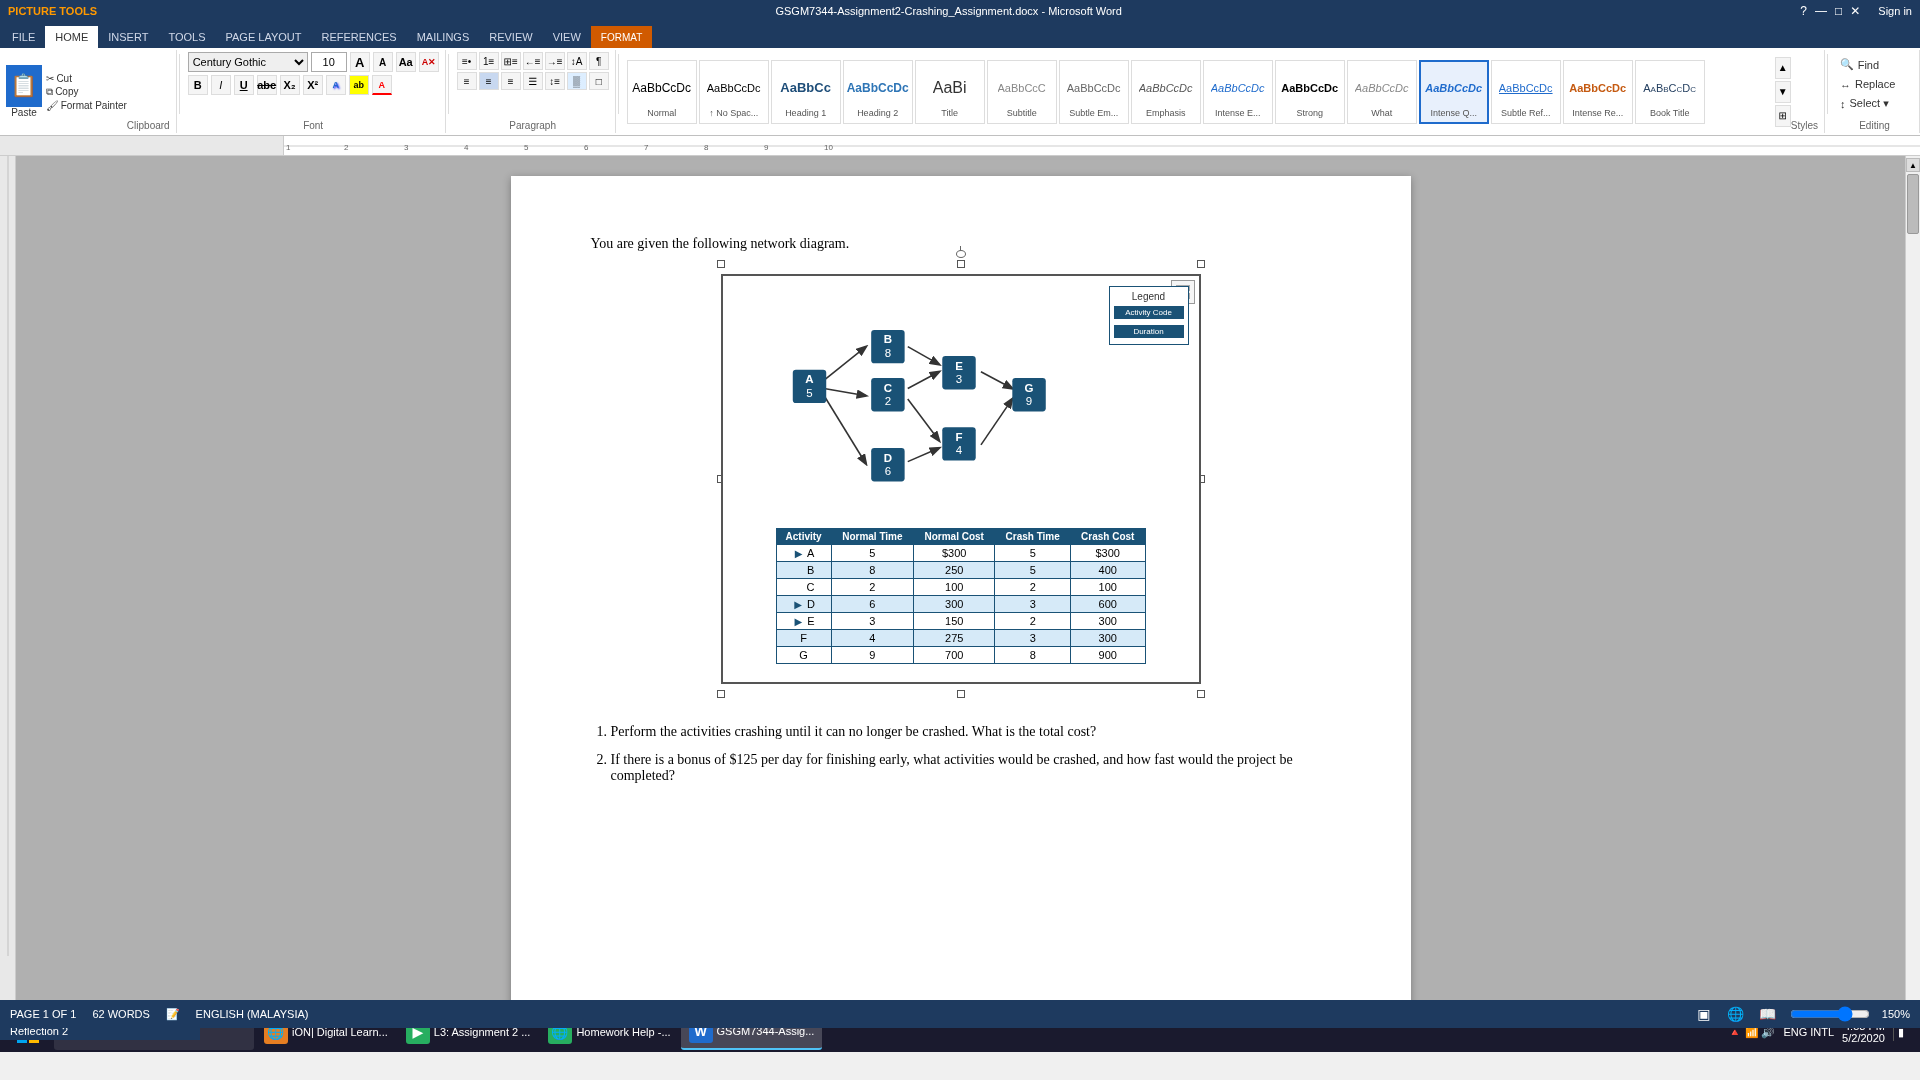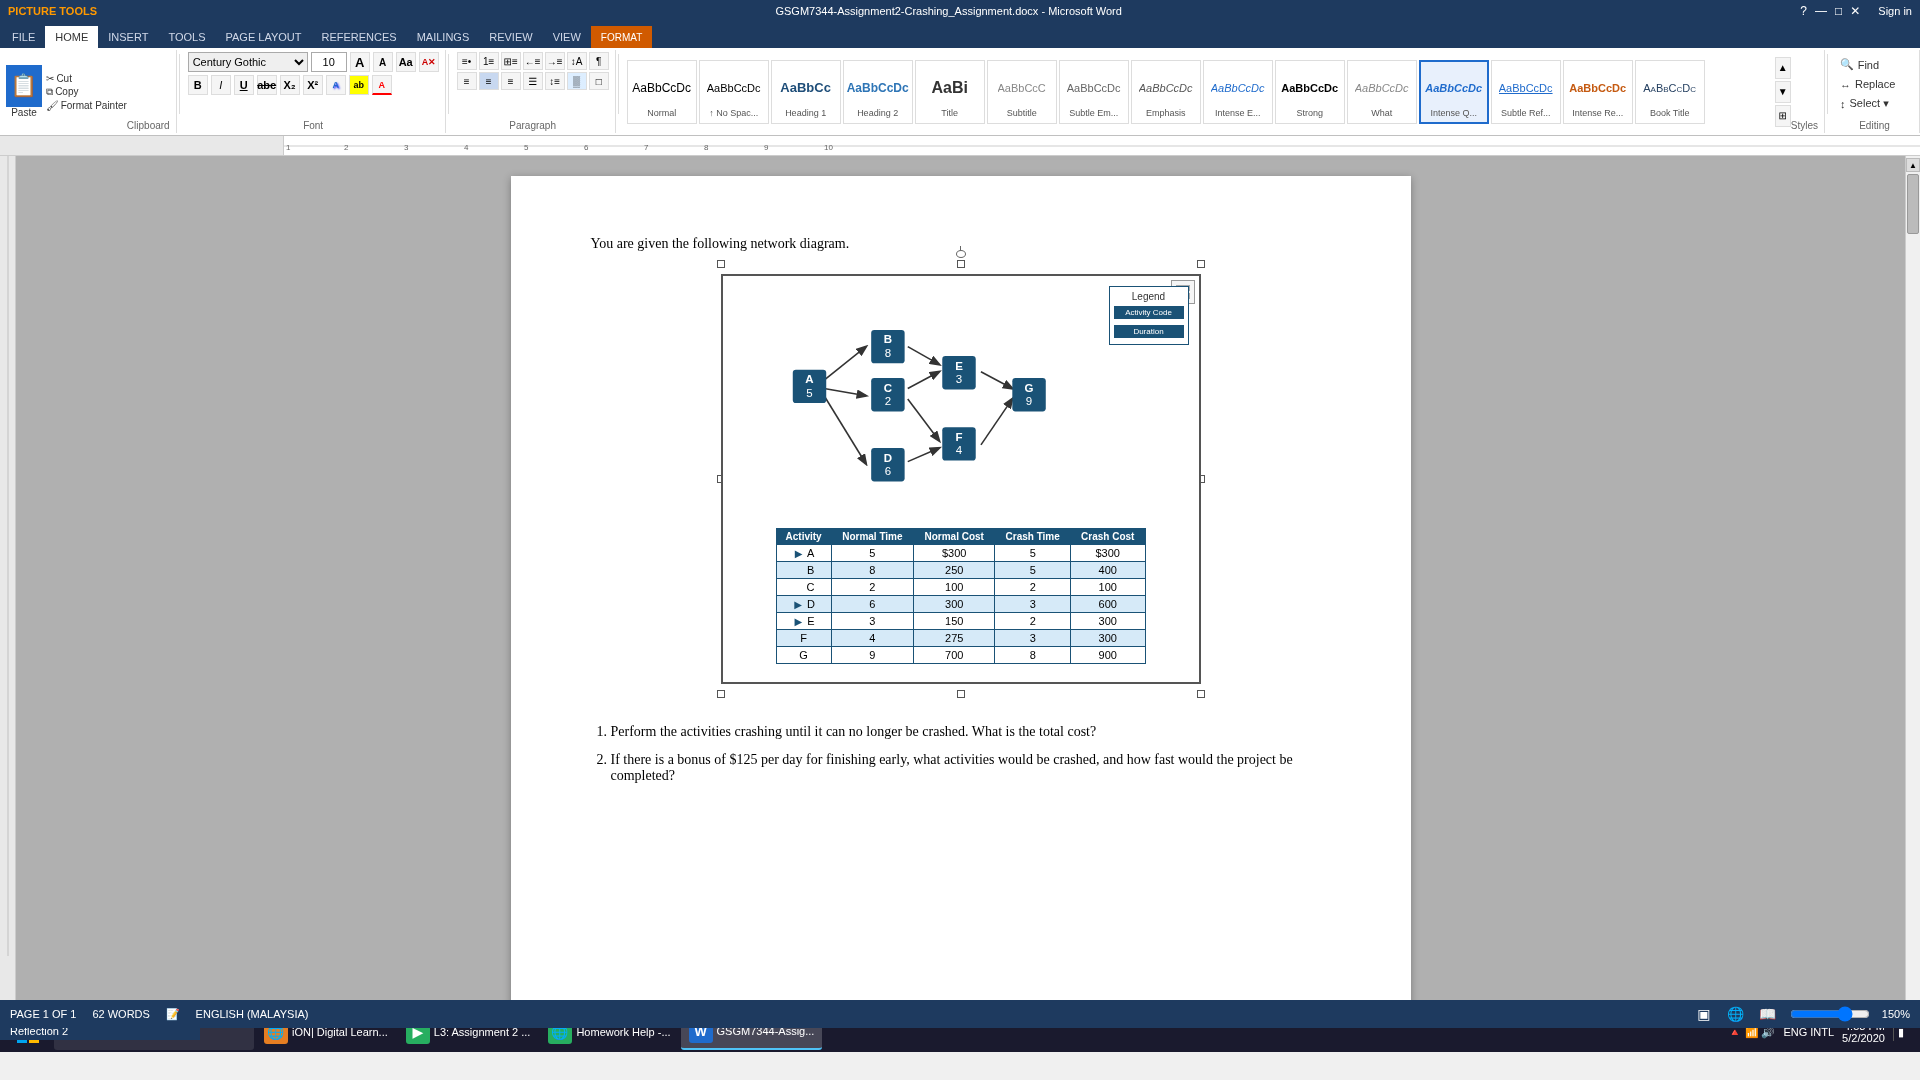--- a/index.html
+++ b/index.html
@@ -243,21 +243,21 @@
       </div>
       <div class="style-item">
         <div class="style-preview" style="font-size:13px;color:#1f4e79;font-weight:bold;">AaBbCc</div>
         <div class="style-name">Heading 1</div>
       </div>
       <div class="style-item">
         <div class="style-preview" style="font-size:12px;color:#2e75b6;font-weight:bold;">AaBbCcDc</div>
         <div class="style-name">Heading 2</div>
       </div>
       <div class="style-item">
-        <div class="style-preview" style="font-size:16px;color:#333;font-weight:bold;">AaBi</div>
+        <div class="style-preview" style="font-size:16px;color:#333;">AaBi</div>
         <div class="style-name">Title</div>
       </div>
       <div class="style-item">
         <div class="style-preview" style="font-size:11px;color:#888;">AaBbCcC</div>
         <div class="style-name">Subtitle</div>
       </div>
       <div class="style-item">
         <div class="style-preview" style="font-size:11px;color:#666;">AaBbCcDc</div>
         <div class="style-name">Subtle Em...</div>
       </div>

